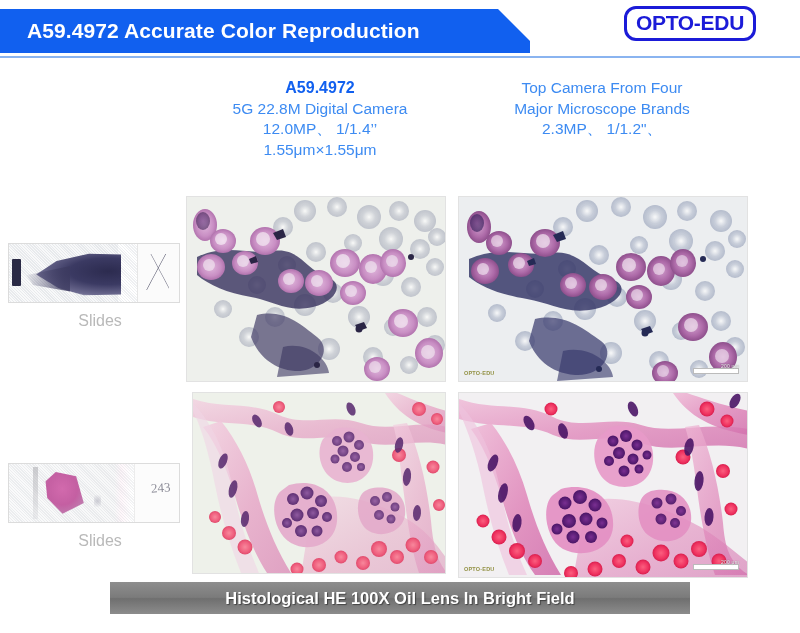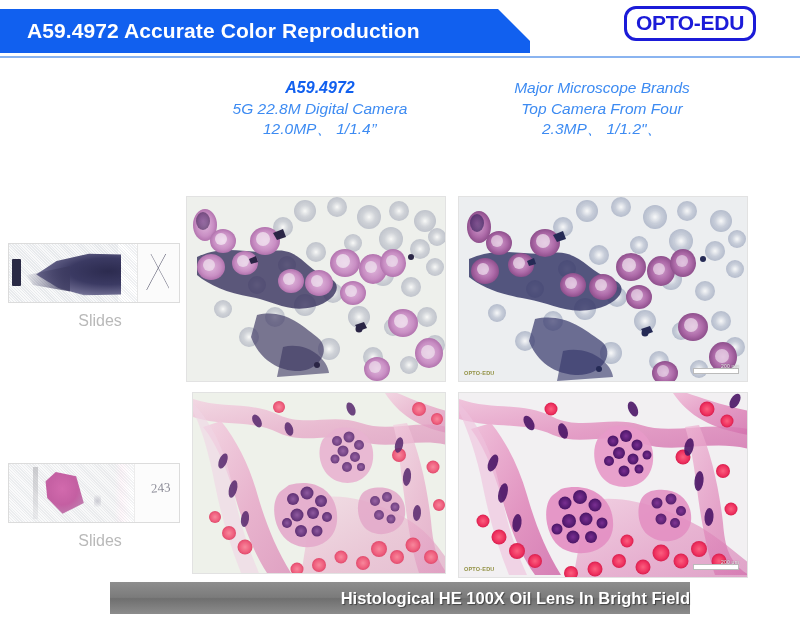--- a/index.html
+++ b/index.html
@@ -67,21 +67,20 @@
     white-space: nowrap;
   }
 
   
   .col-head {
     position: absolute;
     text-align: center;
     color: #3d8bf2;
     font-size: 15.5px;
     line-height: 20.5px;
-    font-style: italic;
   }
   .col-head.left  { left: 186px; top: 78px; width: 268px; }
   .col-head.right { left: 456px; top: 78px; width: 292px; }
   .col-head .strong {
     font-weight: bold;
     color: #1160ef;
     font-size: 16px;
   }
   .col-head .ln { display: block; white-space: nowrap; }
 
@@ -221,21 +220,21 @@
   
   .footer {
     position: absolute;
     left: 110px;
     top: 582px;
     width: 580px;
     height: 32px;
     background: linear-gradient(180deg,#8e8e8e 0%,#7b7b7b 48%,#6f6f6f 52%,#8c8c8c 100%);
     display: flex;
     align-items: center;
-    justify-content: flex-end;
+    justify-content: center;
   }
   .footer-text {
     color: #ffffff;
     font-size: 16.5px;
     font-weight: bold;
     text-shadow: 1px 1px 1px rgba(0,0,0,.45);
     white-space: nowrap;
   }
 </style>
 </head>
@@ -248,25 +247,26 @@
   <div class="header-rule"></div>
   <div class="logo">
     <span class="logo-text">OPTO-EDU</span>
   </div>
 </div>
 
 <div class="col-head left">
   <span class="ln strong">A59.4972</span>
   <span class="ln">5G 22.8M Digital Camera</span>
   <span class="ln">12.0MP、 1/1.4’’</span>
+  <span class="ln">1.55μm×1.55μm</span>
 </div>
 
 <div class="col-head right">
+  <span class="ln">Top Camera From Four</span>
   <span class="ln">Major Microscope Brands</span>
-  <span class="ln">Top Camera From Four</span>
   <span class="ln">2.3MP、 1/1.2"、</span>
 </div>
 
 <div class="slide-block one">
   <div class="slide-img">
     <div class="s1-bg"></div>
     <div class="s1-smear"></div>
     <div class="s1-tail"></div>
     <div class="s1-mark"></div>
     <div class="s1-label"></div>

